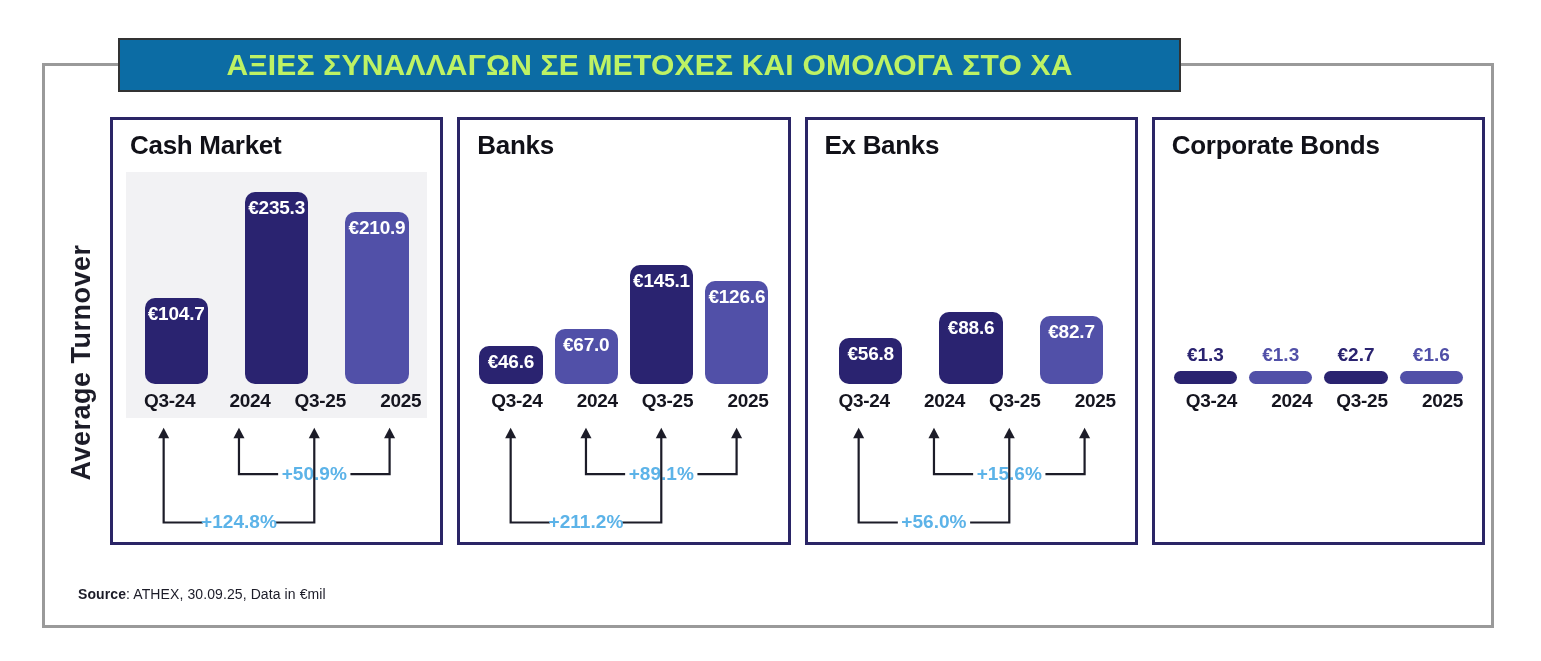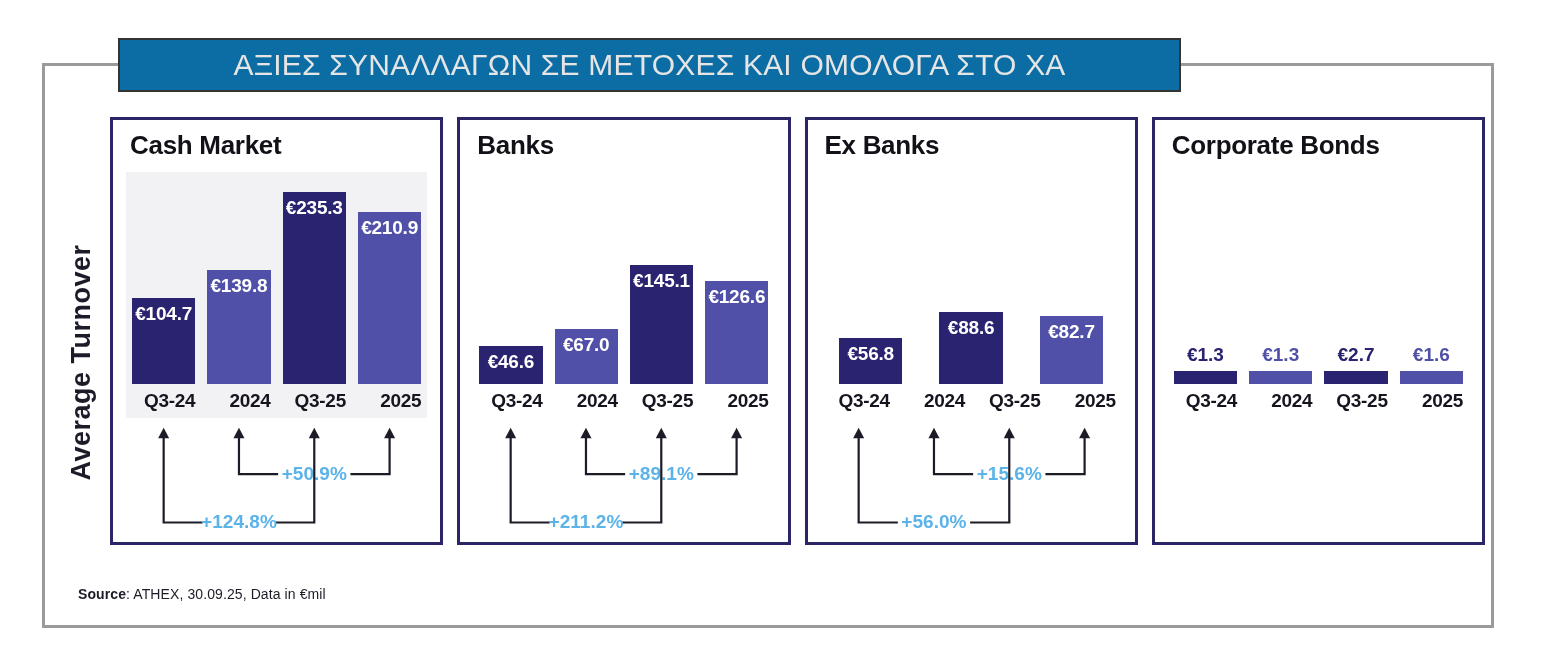--- a/index.html
+++ b/index.html
@@ -38,23 +38,23 @@
     width: 1063px;
     height: 54px;
     background: #0c6ca4;
     border: 2px solid #333333;
     display: flex;
     align-items: center;
     justify-content: center;
     z-index: 5;
   }
   .title-banner .title-text {
-    color: #e5e5e5;
+    color: #bef264;
     font-size: 30px;
-    font-weight: normal;
+    font-weight: bold;
     letter-spacing: 0.2px;
     white-space: nowrap;
     font-family: "Liberation Sans", sans-serif;
   }
 
   
   .y-axis-label {
     position: absolute;
     left: 60px;
     top: 175px;
@@ -133,20 +133,21 @@
     display: flex;
     flex-direction: column;
     justify-content: flex-end;
     align-items: center;
   }
 
   .bar {
     width: 100%;
     position: relative;
     background: #2a2370;
+    border-radius: 10px;
   }
   .bar.alt { background: #5150a8; }
 
   
   .bar .val-in {
     position: absolute;
     left: 50%;
     transform: translateX(-50%);
     top: 5px;
     color: #ffffff;
@@ -231,25 +232,20 @@
   </div>
 
   <div class="panels" id="panels">
       <div class="panel">
         <div class="panel-title">Cash Market</div>
         <div class="plot tinted">
           <div class="bars-area">
             <div class="bar-col">
               <div class="bar" style="height: 41.5476%;">
                 <span class="val-in">€104.7</span>
-              </div>
-            </div>
-            <div class="bar-col">
-              <div class="bar alt" style="height: 55.4762%;">
-                <span class="val-in">€139.8</span>
               </div>
             </div>
             <div class="bar-col">
               <div class="bar" style="height: 93.373%;">
                 <span class="val-in">€235.3</span>
               </div>
             </div>
             <div class="bar-col">
               <div class="bar alt" style="height: 83.6905%;">
                 <span class="val-in">€210.9</span>

